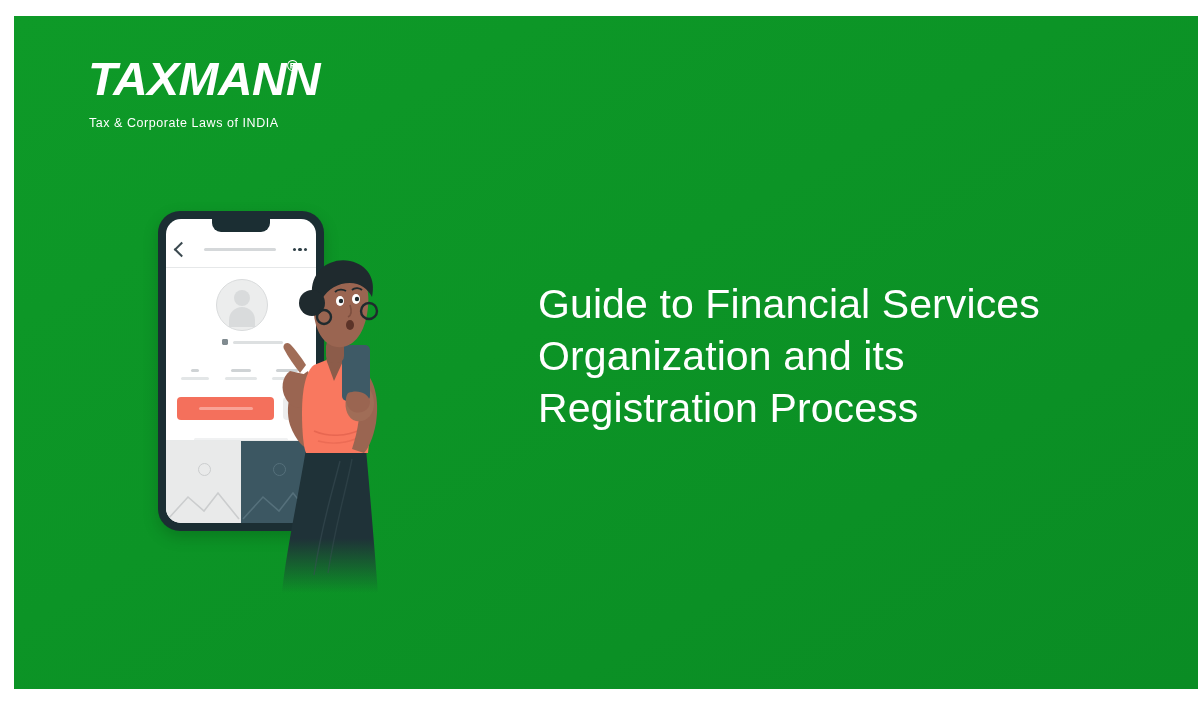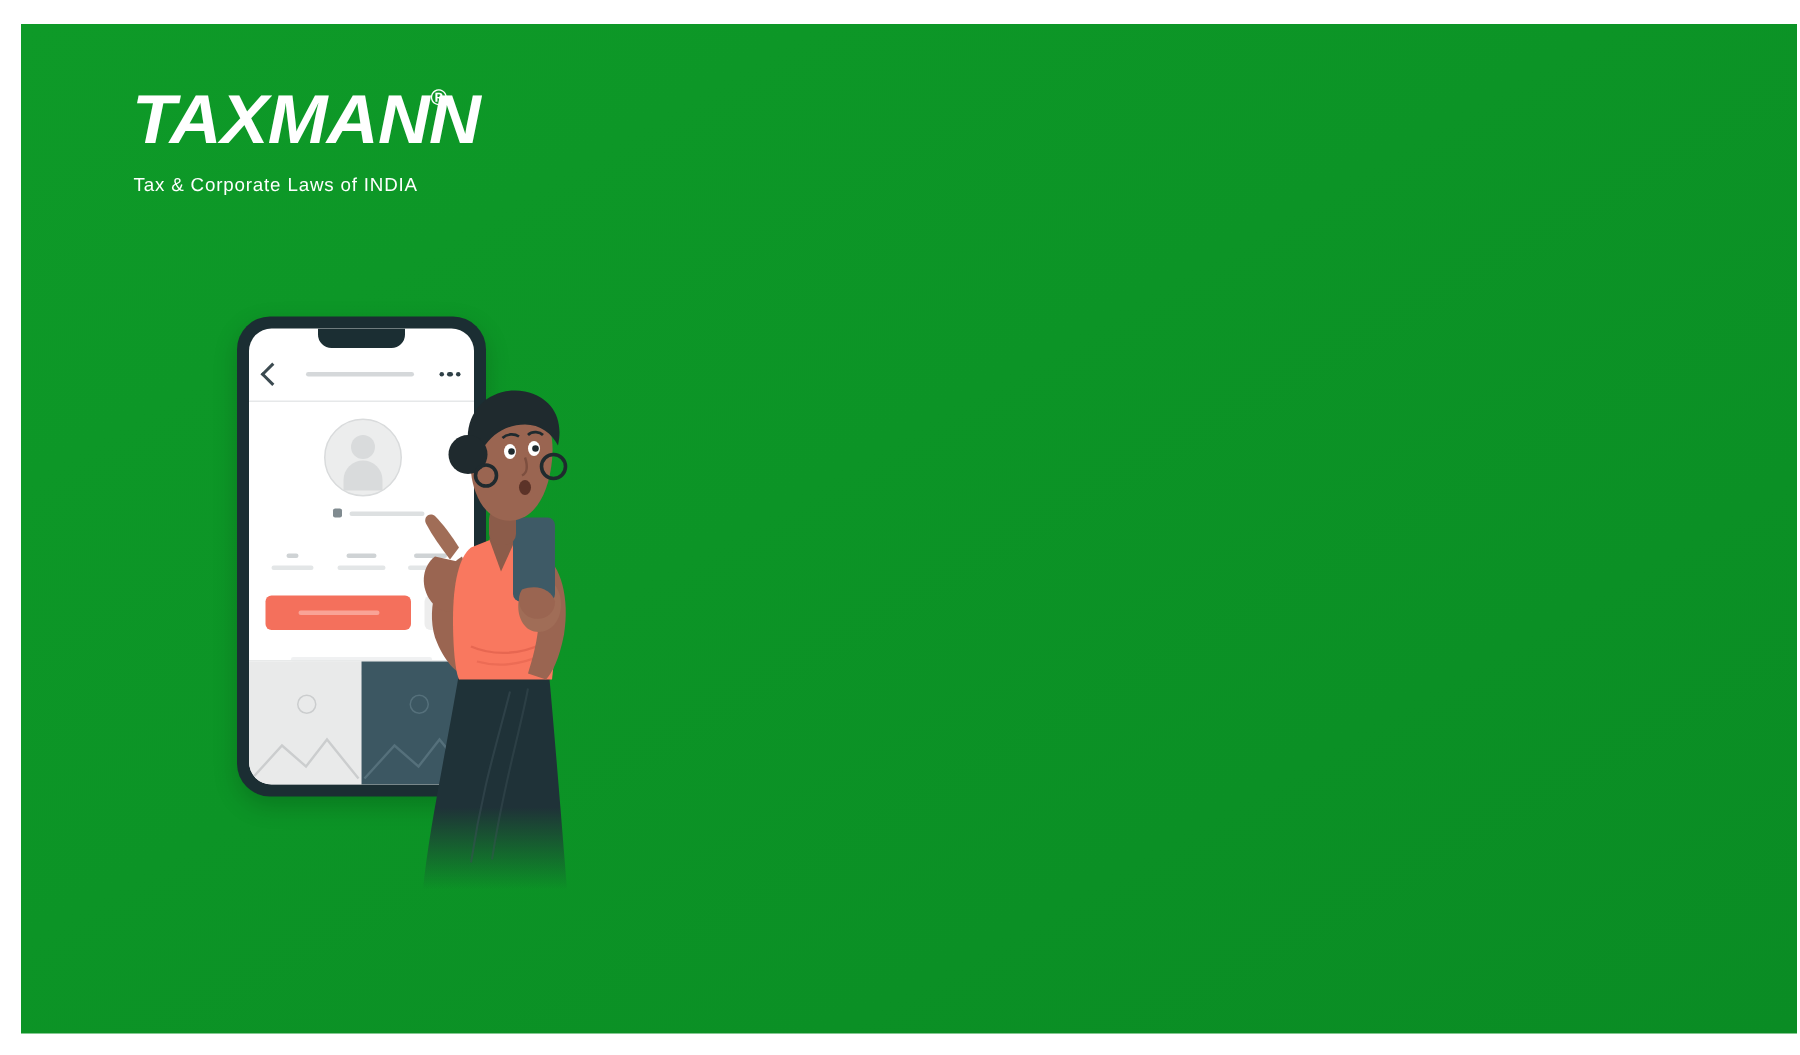--- a/index.html
+++ b/index.html
@@ -311,20 +311,21 @@
 <body>
 
 <div id="banner">
 
   <div id="logo">
     <div id="logo-wordmark">TAXMANN</div>
     <div id="logo-reg">®</div>
     <div id="logo-tagline">Tax &amp; Corporate Laws of INDIA</div>
   </div>
 
+  <div id="headline">Guide to Financial Services Organization and its Registration Process</div>
 
   <div id="illustration">
 
     <div id="phone">
       <div id="phone-screen">
 
         <div id="phone-notch"></div>
 
         <div id="phone-topbar">
           <div id="back-chevron"></div>

